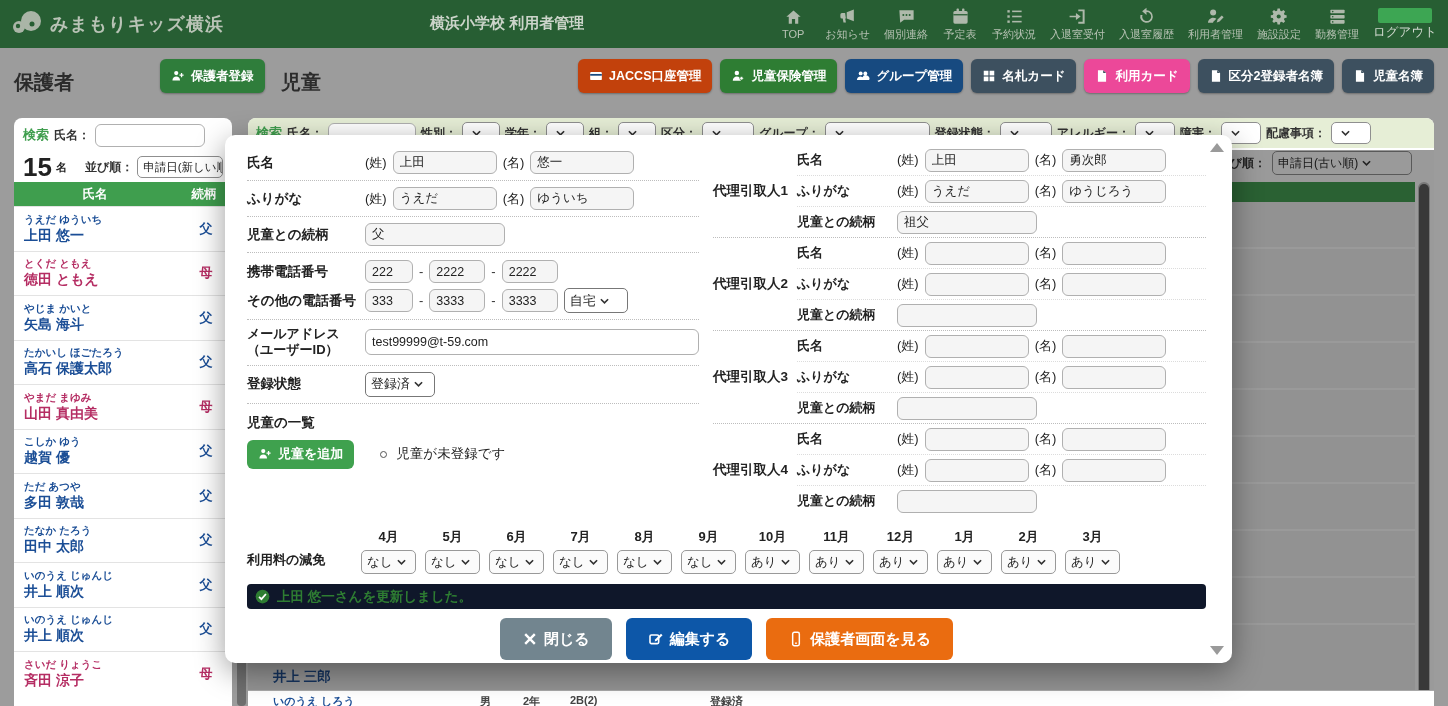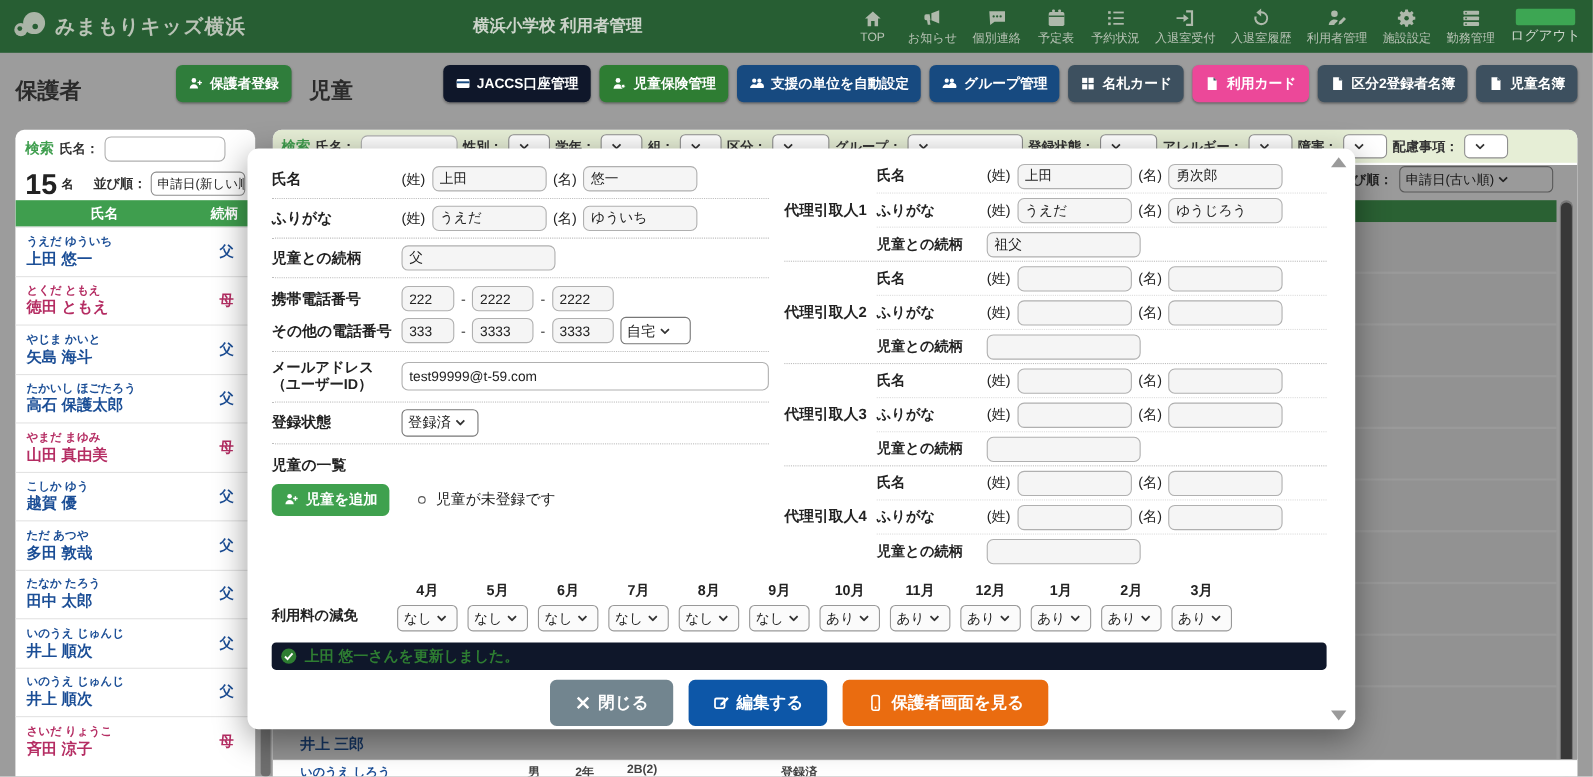--- a/index.html
+++ b/index.html
@@ -233,42 +233,34 @@
   <button class="btn register-btn">
     <svg viewBox="0 0 24 24">
         <circle cx="9" cy="7" r="3.6" fill="#fff"></circle>
         <path d="M2.5 19.5c0-3.6 2.9-6.5 6.5-6.5s6.5 2.9 6.5 6.5z" fill="#fff"></path>
         <path d="M17 7h2.2v2.4h2.4v2.2h-2.4V14H17v-2.4h-2.4V9.4H17z" fill="#fff"></path>
       </svg>
     <span>保護者登録</span>
   </button>
   <span class="heading" style="left:281px; top:69px;text-align:right;">児童</span>
   <div class="toolbar-btns">
-    <button class="btn" style="background:#0f172a;">
+    <button class="btn" style="background:#c2410c;">
       <svg viewBox="0 0 24 24">
           <rect x="2" y="5" width="20" height="14" rx="2" fill="#fff"></rect>
           <rect x="2" y="8.5" width="20" height="3" fill="#174a80"></rect>
         </svg>
       <span>JACCS口座管理</span>
     </button>
     <button class="btn" style="background:#2e7d33;">
       <svg viewBox="0 0 24 24">
           <circle cx="10" cy="7" r="3.8" fill="#fff"></circle>
           <path d="M3 20c0-3.9 3.1-7 7-7s7 3.1 7 7z" fill="#fff"></path>
           <circle cx="18" cy="16" r="3" fill="#fff" stroke="#2e7d33" stroke-width="1.2"></circle>
         </svg>
       <span>児童保険管理</span>
-    </button>
-    <button class="btn" style="background:#174a80;">
-      <svg viewBox="0 0 24 24">
-          <circle cx="8" cy="7.5" r="3.3" fill="#fff"></circle>
-          <circle cx="16" cy="7.5" r="3.3" fill="#fff"></circle>
-          <path d="M1.5 19c0-3.3 2.7-6 6-6 1.4 0 2.7.5 3.7 1.3A6 6 0 0 1 22.5 19z" fill="#fff"></path>
-        </svg>
-      <span>支援の単位を自動設定</span>
     </button>
     <button class="btn" style="background:#174a80;">
       <svg viewBox="0 0 24 24">
           <circle cx="8" cy="7.5" r="3.3" fill="#fff"></circle>
           <circle cx="16" cy="7.5" r="3.3" fill="#fff"></circle>
           <path d="M1.5 19c0-3.3 2.7-6 6-6 1.4 0 2.7.5 3.7 1.3A6 6 0 0 1 22.5 19z" fill="#fff"></path>
         </svg>
       <span>グループ管理</span>
     </button>
     <button class="btn" style="background:#3d505f;">

